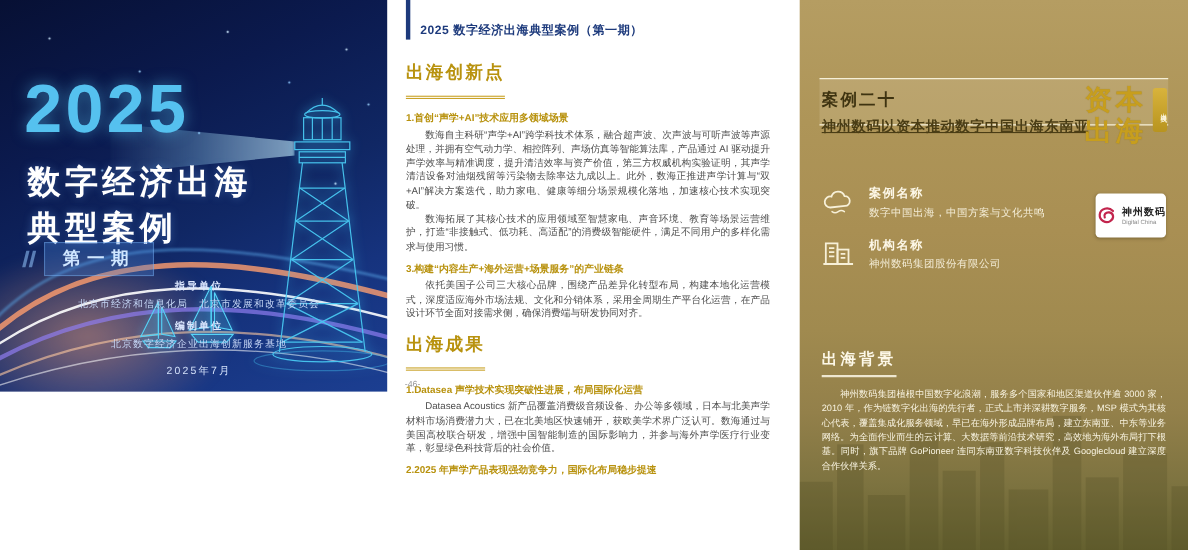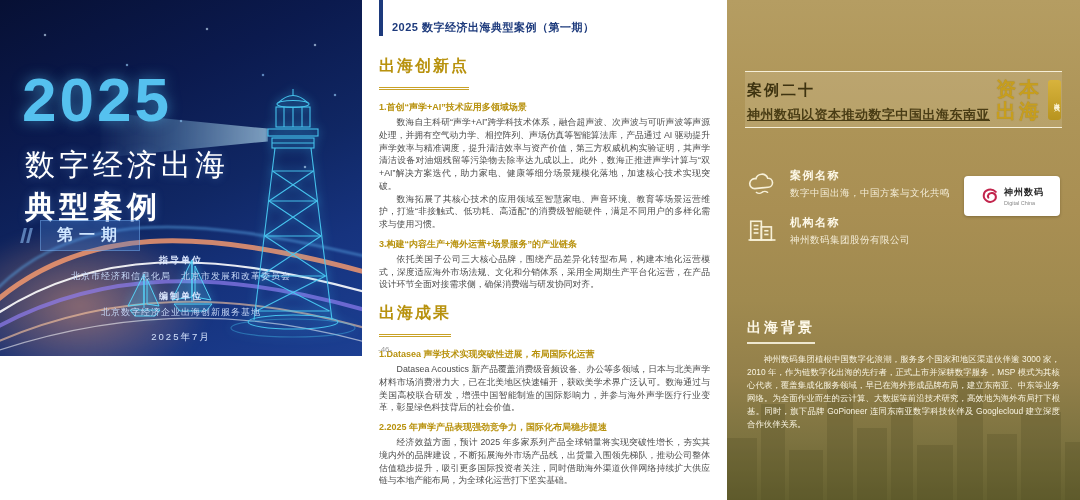--- a/index.html
+++ b/index.html
@@ -8,21 +8,21 @@
 
   
   .cover{position:absolute;left:0;top:0;width:362px;height:356px;overflow:hidden;
          background:linear-gradient(155deg,#071034 0%,#0b1a4e 30%,#102764 55%,#16337e 75%,#1c3f92 100%);}
   .stars{position:absolute;left:0;top:0;width:2px;height:2px;border-radius:50%;
          box-shadow:44px 34px 1px #cfe9ff,126px 64px 1px #9fd4ff,206px 28px 1px #cfe9ff,
                     262px 74px 1px #8fc8ff,314px 44px 1px #cfe9ff,92px 154px 1px #9fd4ff,
                     304px 166px 1px #cfe9ff,334px 94px 1px #9fd4ff,180px 120px 1px #7fb8ef;}
   .cover-year{position:absolute;left:22px;top:64px;font-size:62px;font-weight:bold;
               color:#55c1ef;letter-spacing:3px;text-shadow:0 0 14px rgba(85,193,239,.55);}
-  .cover-title1{position:absolute;left:25px;top:145px;font-size:30px;font-weight:normal;
+  .cover-title1{position:absolute;left:25px;top:145px;font-size:30px;font-weight:bold;
                 color:#ffffff;letter-spacing:4px;text-shadow:0 0 8px rgba(120,180,255,.35);text-align:center;}
   .cover-title2{position:absolute;left:25px;top:187px;font-size:30px;font-weight:bold;
                 color:#ffffff;letter-spacing:4px;text-shadow:0 0 8px rgba(120,180,255,.35);}
   .issue-wrap{position:absolute;left:22px;top:220px;display:flex;align-items:center;}
   .issue-tick{width:3px;height:15px;background:rgba(150,200,255,.55);transform:skewX(-14deg);margin-right:3px;}
   .issue-badge{margin-left:6px;padding:4px 16px;background:rgba(70,130,215,.32);
                border:1px solid rgba(130,190,255,.4);color:#cfe6ff;font-size:16px;
                font-weight:bold;letter-spacing:6px;}
   .beam{position:absolute;left:100px;top:112px;width:168px;height:46px;
         background:linear-gradient(90deg,rgba(150,220,255,.02) 0%,rgba(160,225,255,.28) 45%,rgba(200,240,255,.6) 100%);
@@ -32,54 +32,54 @@
   .glow-orange{position:absolute;left:-50px;bottom:-30px;width:260px;height:160px;border-radius:50%;
                background:radial-gradient(closest-side,rgba(255,165,115,.5),rgba(255,165,115,0));filter:blur(6px);}
   .trails{position:absolute;left:0;bottom:0;}
   .cover-footer{position:absolute;left:0;right:0;bottom:12px;text-align:center;}
   .f-label{font-size:9px;color:#dde8ff;font-weight:bold;letter-spacing:2px;}
   .f-text{font-size:9px;color:#c6d7f6;margin-top:3px;letter-spacing:1px;}
   .f-gap{height:7px;}
   .f-date{margin-top:12px;font-size:9.5px;color:#d4e2fb;letter-spacing:2px;}
 
   
-  .page-mid{position:absolute;left:362px;top:0;width:365px;height:372px;background:#ffffff;}
+  .page-mid{position:absolute;left:352px;top:0;width:365px;height:372px;background:#ffffff;}
   .mid-bar{position:absolute;left:17px;top:0;width:4px;height:36px;background:#1d3a7c;}
   .mid-header{position:absolute;left:30px;top:20px;font-size:11px;font-weight:bold;color:#1d3a7c;letter-spacing:.5px;}
   .mid-body{position:absolute;left:17px;top:56px;width:331px;}
   .gold-heading{display:inline-block;font-size:16px;font-weight:bold;color:#b8920e;
                 letter-spacing:2px;border-bottom:3px double #c9a227;padding-bottom:10px;margin-bottom:4px;}
   .section{margin-bottom:12px;}
   .sub{font-size:9px;font-weight:bold;color:#b8920e;margin:7px 0 2px;}
   .para{font-size:8.8px;color:#4d4d4d;line-height:1.45;text-align:justify;text-indent:2em;margin:0;}
   .page-num{position:absolute;left:16px;bottom:18px;font-size:8px;color:#999;}
 
   
   .page-case{position:absolute;left:727px;top:0;width:353px;height:500px;overflow:hidden;
              background:linear-gradient(180deg,#b59d62 0%,#ae9558 22%,#a98f53 42%,#a08a4f 60%,#93804a 75%,#7d7340 88%,#64602f 100%);}
   .city{position:absolute;left:0;right:0;bottom:0;height:150px;display:flex;align-items:flex-end;opacity:.55;}
   .city div{background:rgba(78,74,34,.45);margin-right:4px;flex:none;}
-  .case-head{position:absolute;left:18px;right:18px;top:71px;height:57px;box-sizing:border-box;
+  .case-head{position:absolute;left:18px;right:18px;top:71px;height:43px;box-sizing:border-box;
              border-top:1px solid rgba(252,247,227,.9);border-bottom:1px solid rgba(252,247,227,.9);
              background:rgba(255,250,230,.14);padding:9px 0 0 2px;}
   .case-label{font-size:15px;font-weight:bold;color:#3e3310;letter-spacing:2px;}
   .case-title{font-size:13px;font-weight:bold;color:#4a3d15;margin-top:6px;letter-spacing:.5px;text-decoration:underline;}
-  .mode-tag{position:absolute;right:20px;top:6px;text-align:left;font-size:20px;line-height:1.1;
+  .mode-tag{position:absolute;right:20px;top:6px;text-align:left;font-size:25px;line-height:1.1;
             font-weight:bold;color:#c79e1d;letter-spacing:3px;text-shadow:0 0 1px rgba(110,85,0,.4);margin-left:25px;}
   .mode-side{position:absolute;right:1px;top:8px;width:13px;height:40px;box-sizing:border-box;
              background:linear-gradient(#d8b33c,#b8941f);border-radius:3px;color:#fdf8e3;
              font-size:6px;writing-mode:vertical-rl;text-align:center;letter-spacing:1px;padding:2px 0;}
   .case-info{position:absolute;left:20px;top:168px;right:20px;}
   .info-row{display:flex;align-items:flex-start;margin-bottom:15px;}
   .info-icon{width:30px;height:30px;color:#f7f0d8;margin-right:13px;flex:none;}
   .info-icon svg{width:100%;height:100%;}
   .info-label{font-size:11px;font-weight:bold;color:#fdf8e8;letter-spacing:1.5px;margin-bottom:4px;}
   .info-value{font-size:9.5px;color:#f3ecd6;letter-spacing:.5px;}
-  .logo-box{position:absolute;right:20px;top:176px;width:96px;height:40px;background:#fff;border-radius:4px;
-            display:flex;align-items:center;justify-content:center;gap:4px;box-shadow:0 1px 3px rgba(40,30,0,.3);}
+  .logo-box{position:absolute;right:20px;top:176px;width:64px;height:40px;background:#fff;border-radius:4px;
+            display:flex;align-items:center;gap:4px;box-shadow:0 1px 3px rgba(40,30,0,.3);}
   .logo-swirl{width:20px;height:20px;flex:none;}
   .logo-cn{font-size:9px;font-weight:bold;color:#222;letter-spacing:1px;}
   .logo-en{font-size:5.5px;color:#8a8a8a;margin-top:1px;}
   .case-bg{position:absolute;left:20px;right:20px;top:318px;}
   .bg-heading{display:inline-block;font-size:14px;font-weight:bold;color:#fdf8e8;letter-spacing:3px;
               border-bottom:2px solid rgba(253,248,232,.85);padding-bottom:5px;margin-bottom:9px;}
   .bg-para{font-size:8.4px;color:#f8f3e0;line-height:1.55;text-indent:2em;text-align:justify;margin:0 0 6px;}
 </style>
 </head>
 <body>
@@ -175,21 +175,20 @@
         <p class="para">数海拓展了其核心技术的应用领域至智慧家电、声音环境、教育等场景运营维护，打造“非接触式、低功耗、高适配”的消费级智能硬件，满足不同用户的多样化需求与使用习惯。</p>
         <div class="sub">3.构建“内容生产+海外运营+场景服务”的产业链条</div>
         <p class="para">依托美国子公司三大核心品牌，围绕产品差异化转型布局，构建本地化运营模式，深度适应海外市场法规、文化和分销体系，采用全周期生产平台化运营，在产品设计环节全面对接需求侧，确保消费端与研发协同对齐。</p>
       </div>
 
       <div class="section">
         <div class="gold-heading">出海成果</div>
         <div class="sub">1.Datasea 声学技术实现突破性进展，布局国际化运营</div>
         <p class="para">Datasea Acoustics 新产品覆盖消费级音频设备、办公等多领域，日本与北美声学材料市场消费潜力大，已在北美地区快速铺开，获欧美学术界广泛认可。数海通过与美国高校联合研发，增强中国智能制造的国际影响力，并参与海外声学医疗行业变革，彰显绿色科技背后的社会价值。</p>
         <div class="sub">2.2025 年声学产品表现强劲竞争力，国际化布局稳步提速</div>
-        <p class="para">经济效益方面，预计 2025 年多家系列产品全球销量将实现突破性增长，夯实其境内外的品牌建设，不断拓展海外市场产品线，出货量入围领先梯队，推动公司整体估值稳步提升，吸引更多国际投资者关注，同时借助海外渠道伙伴网络持续扩大供应链与本地产能布局，为全球化运营打下坚实基础。</p>
         
         
       </div>
     </div>
 
     <div class="page-num">-46-</div>
   </div>
 
   <div class="page-case">
     <div class="city">

